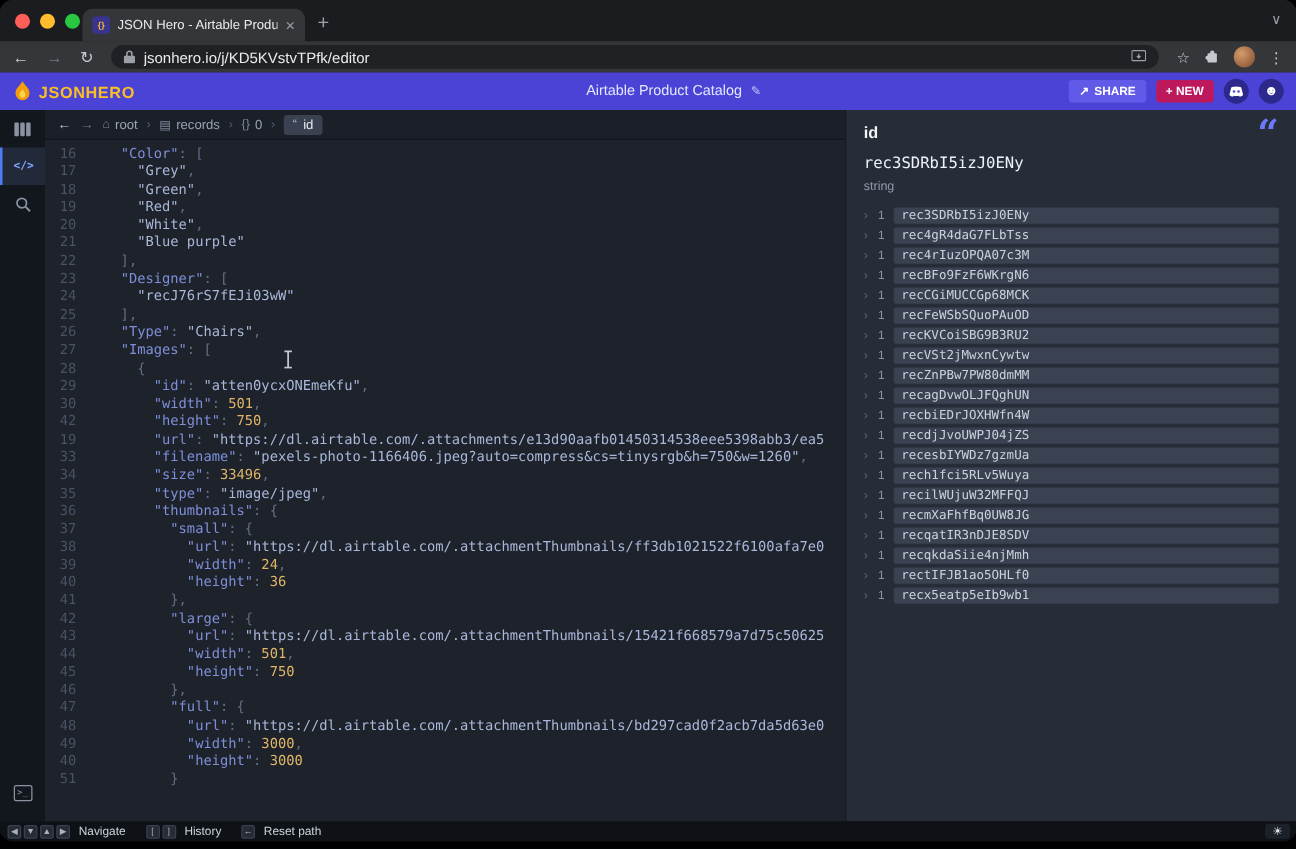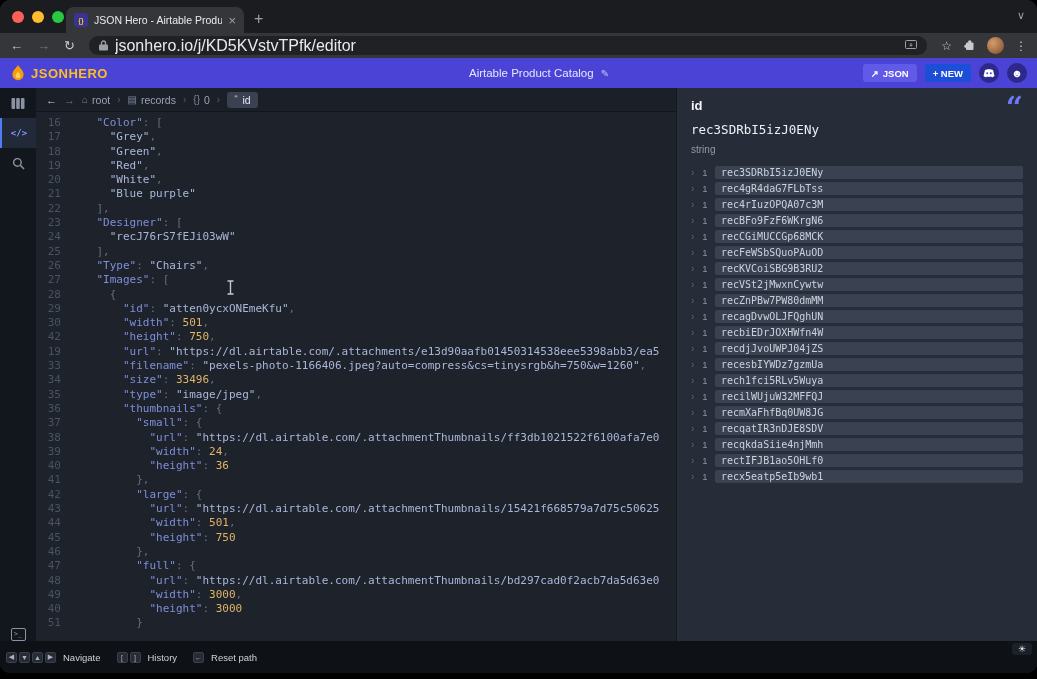--- a/index.html
+++ b/index.html
@@ -16,38 +16,38 @@
   .tab-title { color:#e8eaed; font-size:10.5px; white-space:nowrap; overflow:hidden; flex:1; }
   .tab-close { color:#9aa0a6; font-size:13px; flex:none; cursor:default; }
   .newtab { position:absolute; left:254px; top:8px; color:#9aa0a6; font-size:16px; line-height:22px; }
   .tabsearch { position:absolute; right:12px; top:9px; color:#9aa0a6; font-size:11px; }
 
   
   .toolbar { position:absolute; top:33px; left:0; right:0; height:25px; background:#35363a; display:flex; align-items:center; padding:0 10px; gap:14px; }
   .navicon { color:#c6c9ce; font-size:13px; }
   .navicon.dim { color:#74777c; }
   .omnibox { flex:1; height:19px; background:#202124; border-radius:10px; display:flex; align-items:center; padding:0 10px; gap:7px; }
-  .omnibox .url { color:#e8eaed; font-size:16px; flex:1; white-space:nowrap; overflow:hidden; }
+  .omnibox .url { color:#e8eaed; font-size:12px; flex:1; white-space:nowrap; overflow:hidden; }
   .omni-right { display:flex; align-items:center; gap:8px; }
   .tool-right { display:flex; align-items:center; gap:11px; }
   .star { color:#c6c9ce; font-size:12px; }
   .avatar { width:17px; height:17px; border-radius:50%; background:radial-gradient(circle at 35% 35%, #d79b6b, #7a4b2e); }
   .kebab { color:#c6c9ce; font-size:12px; letter-spacing:0; }
 
   
   .appheader { position:absolute; top:58px; left:0; right:0; height:30px; background:#4b43d6; display:flex; align-items:center; padding:0 10px; }
   .logo { display:flex; align-items:center; gap:5px; }
   .logo-text { color:#fbbf24; font-weight:bold; font-size:13px; letter-spacing:0.5px; }
   .doc-title-wrap { position:absolute; left:0; right:0; display:flex; justify-content:center; align-items:center; gap:7px; pointer-events:none;padding-left:41px; }
   .doc-title { color:#e4e7ff; font-size:11.5px; }
   .pencil { color:#bcc4f5; font-size:10px; }
   .hdr-right { margin-left:auto; display:flex; align-items:center; gap:8px; z-index:2; }
   .btn { height:18px; border-radius:3px; display:flex; align-items:center; padding:0 8px; gap:4px; font-size:9.5px; font-weight:bold; color:#fff; }
   .btn.share { background:#6159e8; }
-  .btn.new { background:#1d4ed8; }
+  .btn.new { background:#be185d; }
   .hdr-circle { width:20px; height:20px; border-radius:50%; background:rgba(20,18,80,0.55); display:flex; align-items:center; justify-content:center; color:#fff; font-size:11px; }
 
   
   .main { position:absolute; top:88px; left:0; right:0; bottom:16px; }
   .sidebar { position:absolute; left:0; top:0; bottom:0; width:36px; background:#12161d; }
   .side-item { width:36px; height:30px; display:flex; align-items:center; justify-content:center; color:#8b93a3; }
   .side-item.active { background:#222938; border-left:2px solid #4f7df5; color:#7da2ff; font-weight:bold; font-size:9px; font-family:"DejaVu Sans Mono",monospace; }
   .side-bottom { position:absolute; bottom:8px; left:0; }
   .term-box { width:15px; height:13px; border:1.2px solid #8b93a3; border-radius:2px; color:#8b93a3; font-size:7px; line-height:11px; text-align:center; font-family:"DejaVu Sans Mono",monospace; }
 
@@ -70,21 +70,21 @@
   .panel-value { margin-top:9px; color:#edf1f8; font-size:12.5px; font-family:"DejaVu Sans Mono",monospace; }
   .panel-type { margin-top:7px; color:#919aab; font-size:10px; }
   .related-heading { margin-top:24px; color:#e2e8f0; font-size:11.5px; font-weight:bold; }
   .rv-list { margin-top:11px; }
   .rv-row { display:flex; align-items:center; height:13px; margin-bottom:3px; }
   .rv-ch { color:#5b6472; font-size:10px; width:9px; flex:none; }
   .rv-count { color:#8a93a3; font-size:9.5px; width:10px; flex:none; margin-right:5px; text-align:center; }
   .rv-chip { flex:1; background:#3a4150; border-radius:2px; color:#c9d3e0; font-size:10px; font-family:"DejaVu Sans Mono",monospace; padding:0 6px; line-height:13px; white-space:nowrap; overflow:hidden; }
 
   
-  .statusbar { position:absolute; bottom:0; left:0; right:0; height:32px; background:#0e1116; display:flex; align-items:center; padding:0 6px; gap:16px; }
+  .statusbar { position:absolute; bottom:0; left:0; right:0; height:16px; background:#0e1116; display:flex; align-items:center; padding:0 6px; gap:16px; }
   .sb-group { display:flex; align-items:center; gap:2px; }
   .key { display:inline-flex; width:11px; height:11px; background:#262b34; border:1px solid #3a404c; border-radius:2px; align-items:center; justify-content:center; font-size:7px; color:#aab2c0; }
   .sb-label { color:#cdd3dc; font-size:9.5px; margin-left:5px; }
   .theme-btn { position:absolute; right:5px; top:2px; width:20px; height:12px; background:#1c2129; border-radius:3px; color:#e5e7eb; font-size:9px; display:flex; align-items:center; justify-content:center; }
 
   .mouse-cursor { position:absolute; left:226px; top:192px; z-index:20; pointer-events:none; }
 </style>
 </head>
 <body>
 
@@ -142,21 +142,21 @@
         </svg>
       <span class="logo-text">JSONHERO</span>
     </div>
     <div class="doc-title-wrap">
       <span class="doc-title">Airtable Product Catalog</span>
       <span class="pencil">✎</span>
     </div>
     <div class="hdr-right">
       <div class="btn share">
         <span>↗</span>
-        <span>JSON</span>
+        <span>SHARE</span>
       </div>
       <div class="btn new">
         <span>+ NEW</span>
       </div>
       <div class="hdr-circle">
         <svg width="12" height="9" viewBox="0 0 12 9">
             <path d="M2 1 C4 0 8 0 10 1 L11.5 7 C9.5 8.6 8.5 8.6 8 7.5 C6.7 8 5.3 8 4 7.5 C3.5 8.6 2.5 8.6 0.5 7 Z" fill="#fff"></path>
             <circle cx="4.2" cy="4.2" r="1" fill="#4b43d6"></circle>
             <circle cx="7.8" cy="4.2" r="1" fill="#4b43d6"></circle>
           </svg>

